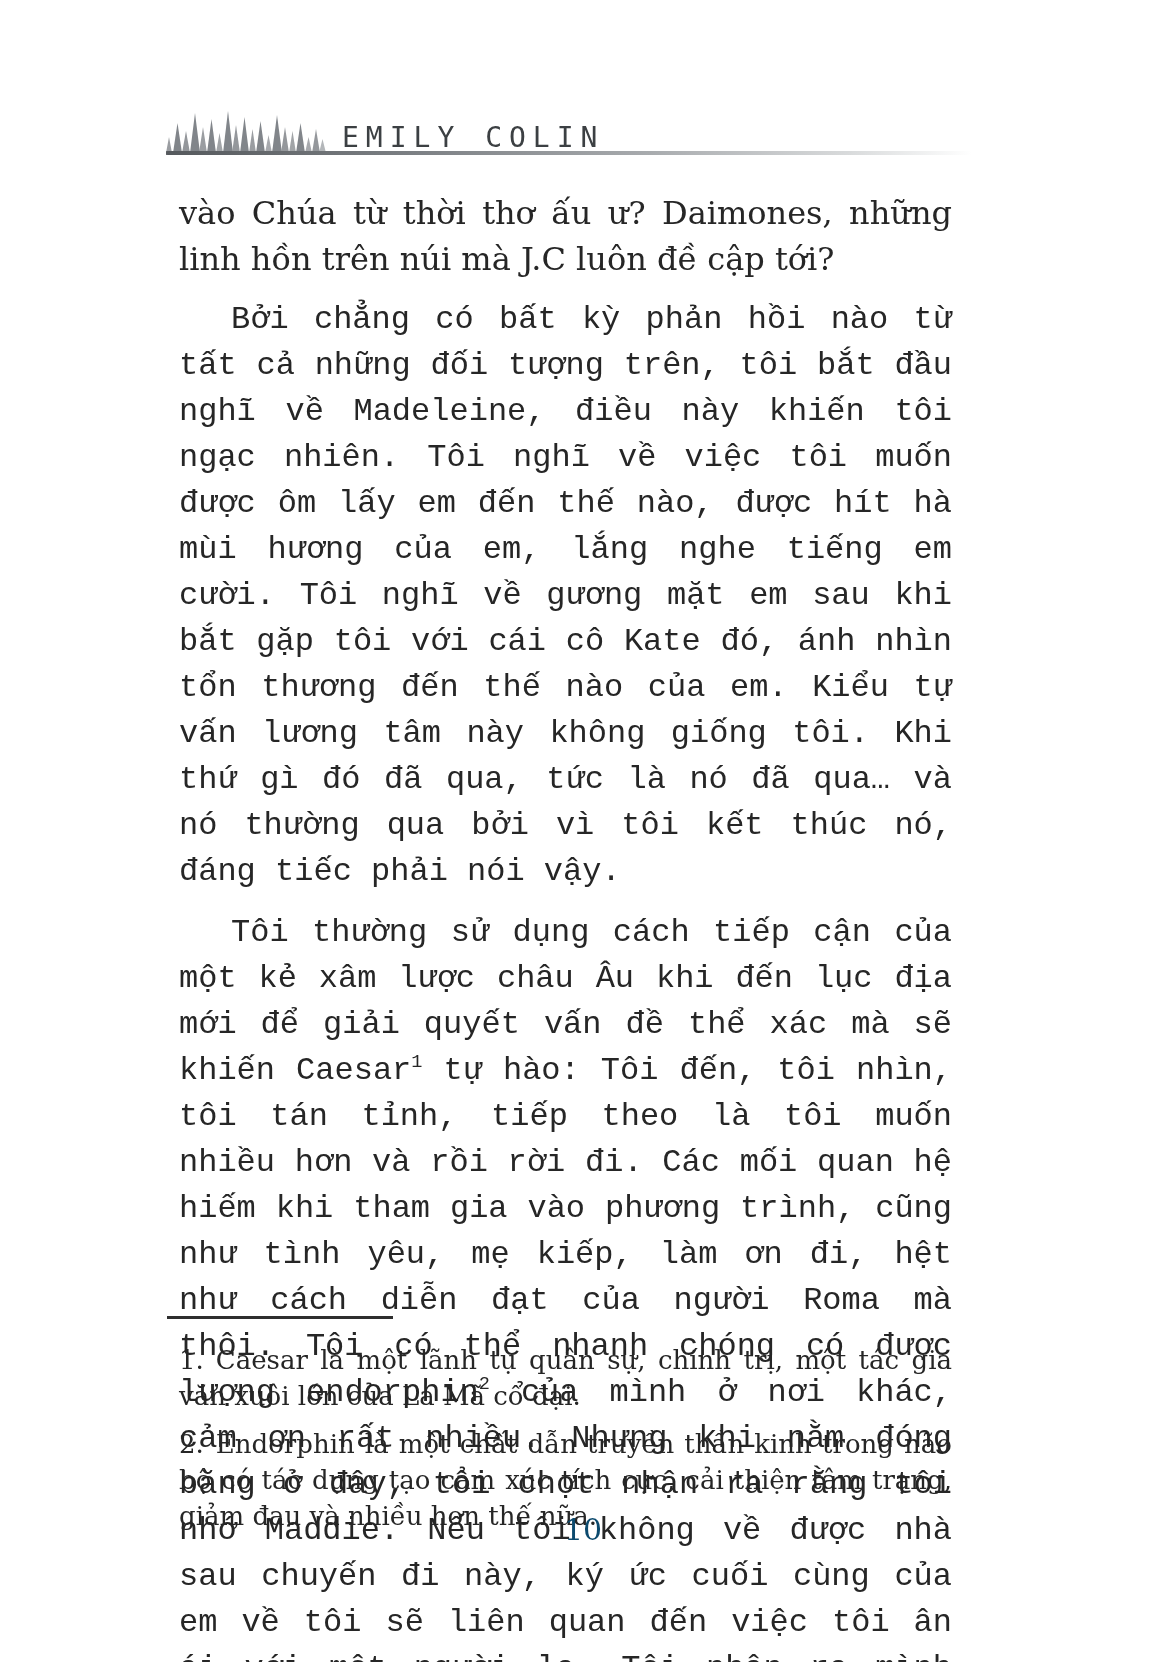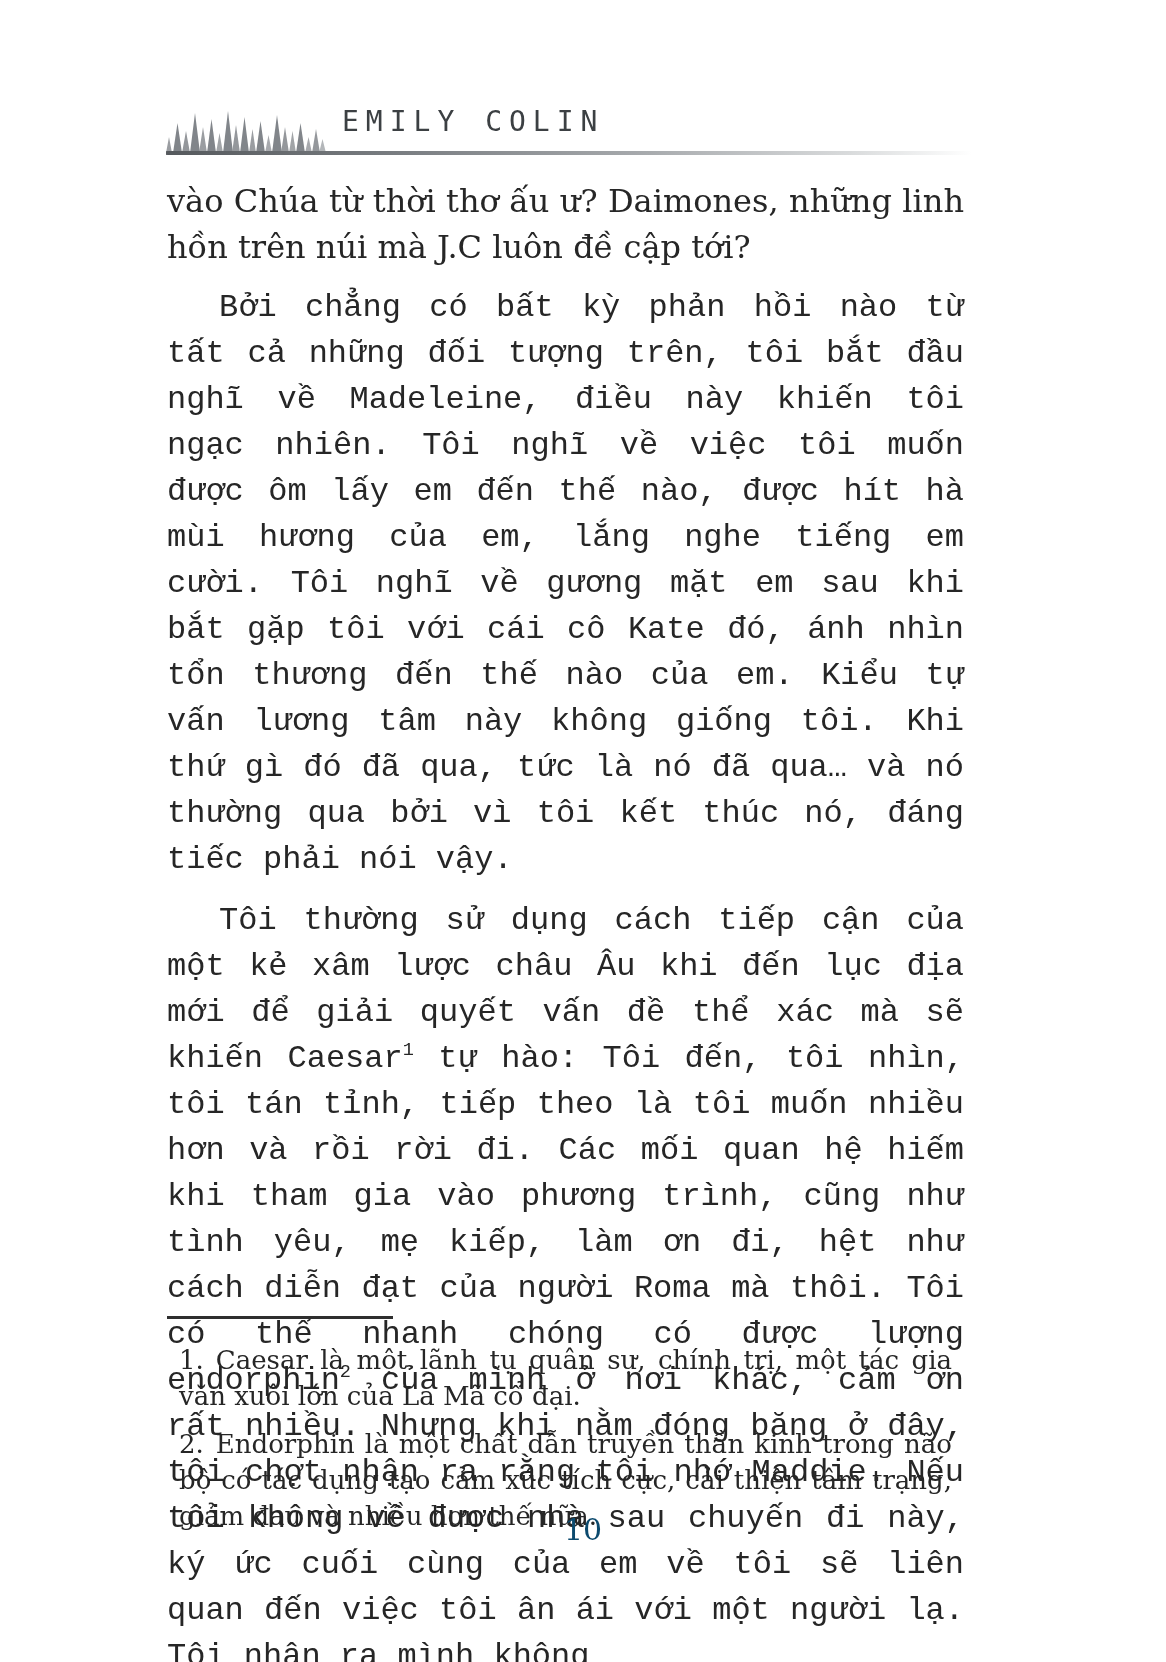--- a/index.html
+++ b/index.html
@@ -36,21 +36,21 @@
     height: 52px;
     flex: 0 0 auto;
     margin-bottom: -3px;
   }
   .author {
     font-family: "DejaVu Sans Mono", "Liberation Mono", monospace;
     font-size: 28px;
     letter-spacing: 7px;
     color: #3c4043;
     margin-left: 16px;
-    padding-bottom: 16px;
+    padding-bottom: 0;
     white-space: nowrap;
   }
   .header-rule {
     position: absolute;
     left: 0;
     top: 47px;
     width: 806px;
     height: 4px;
     background: linear-gradient(to right,
        #55595d 0%, #7b7f83 30%, #a8abae 60%, #d9dbdc 85%, rgba(255,255,255,0) 100%);
@@ -58,21 +58,21 @@
   }
 
   
   .body-text {
     position: absolute;
     left: 167px;
     top: 178px;
     width: 797px;
   }
   .body-text p {
-    margin: 0;
+    margin: 12px;
     font-size: 32px;
     line-height: 46px;
     text-align: justify;
     color: #262626;
   }
   .body-text p.indent {
     text-indent: 52px;
     margin-top: 15px;
     font-family: Liberation Mono, monospace;
   }

